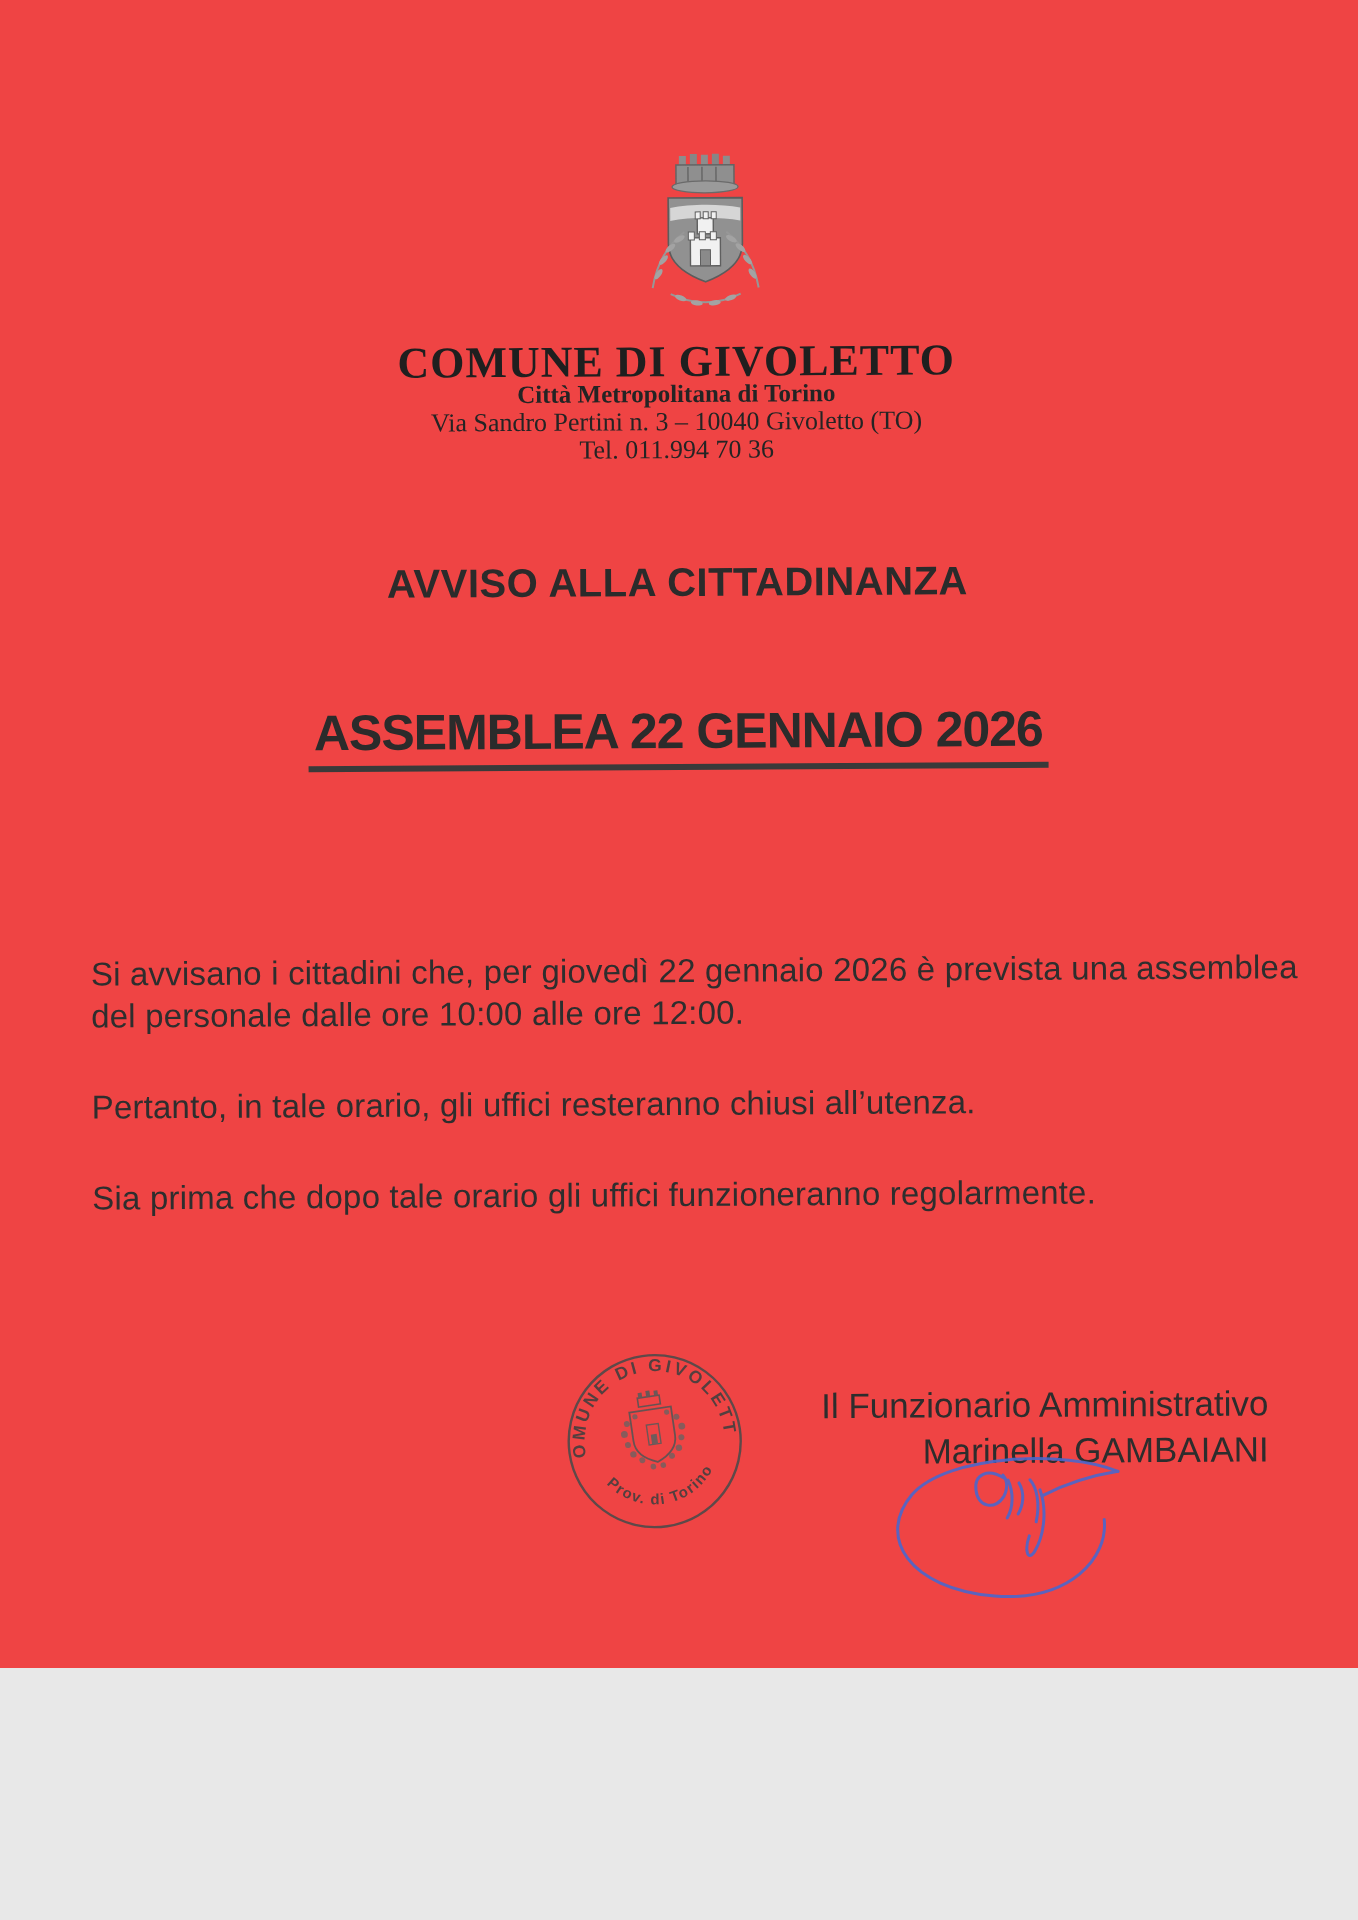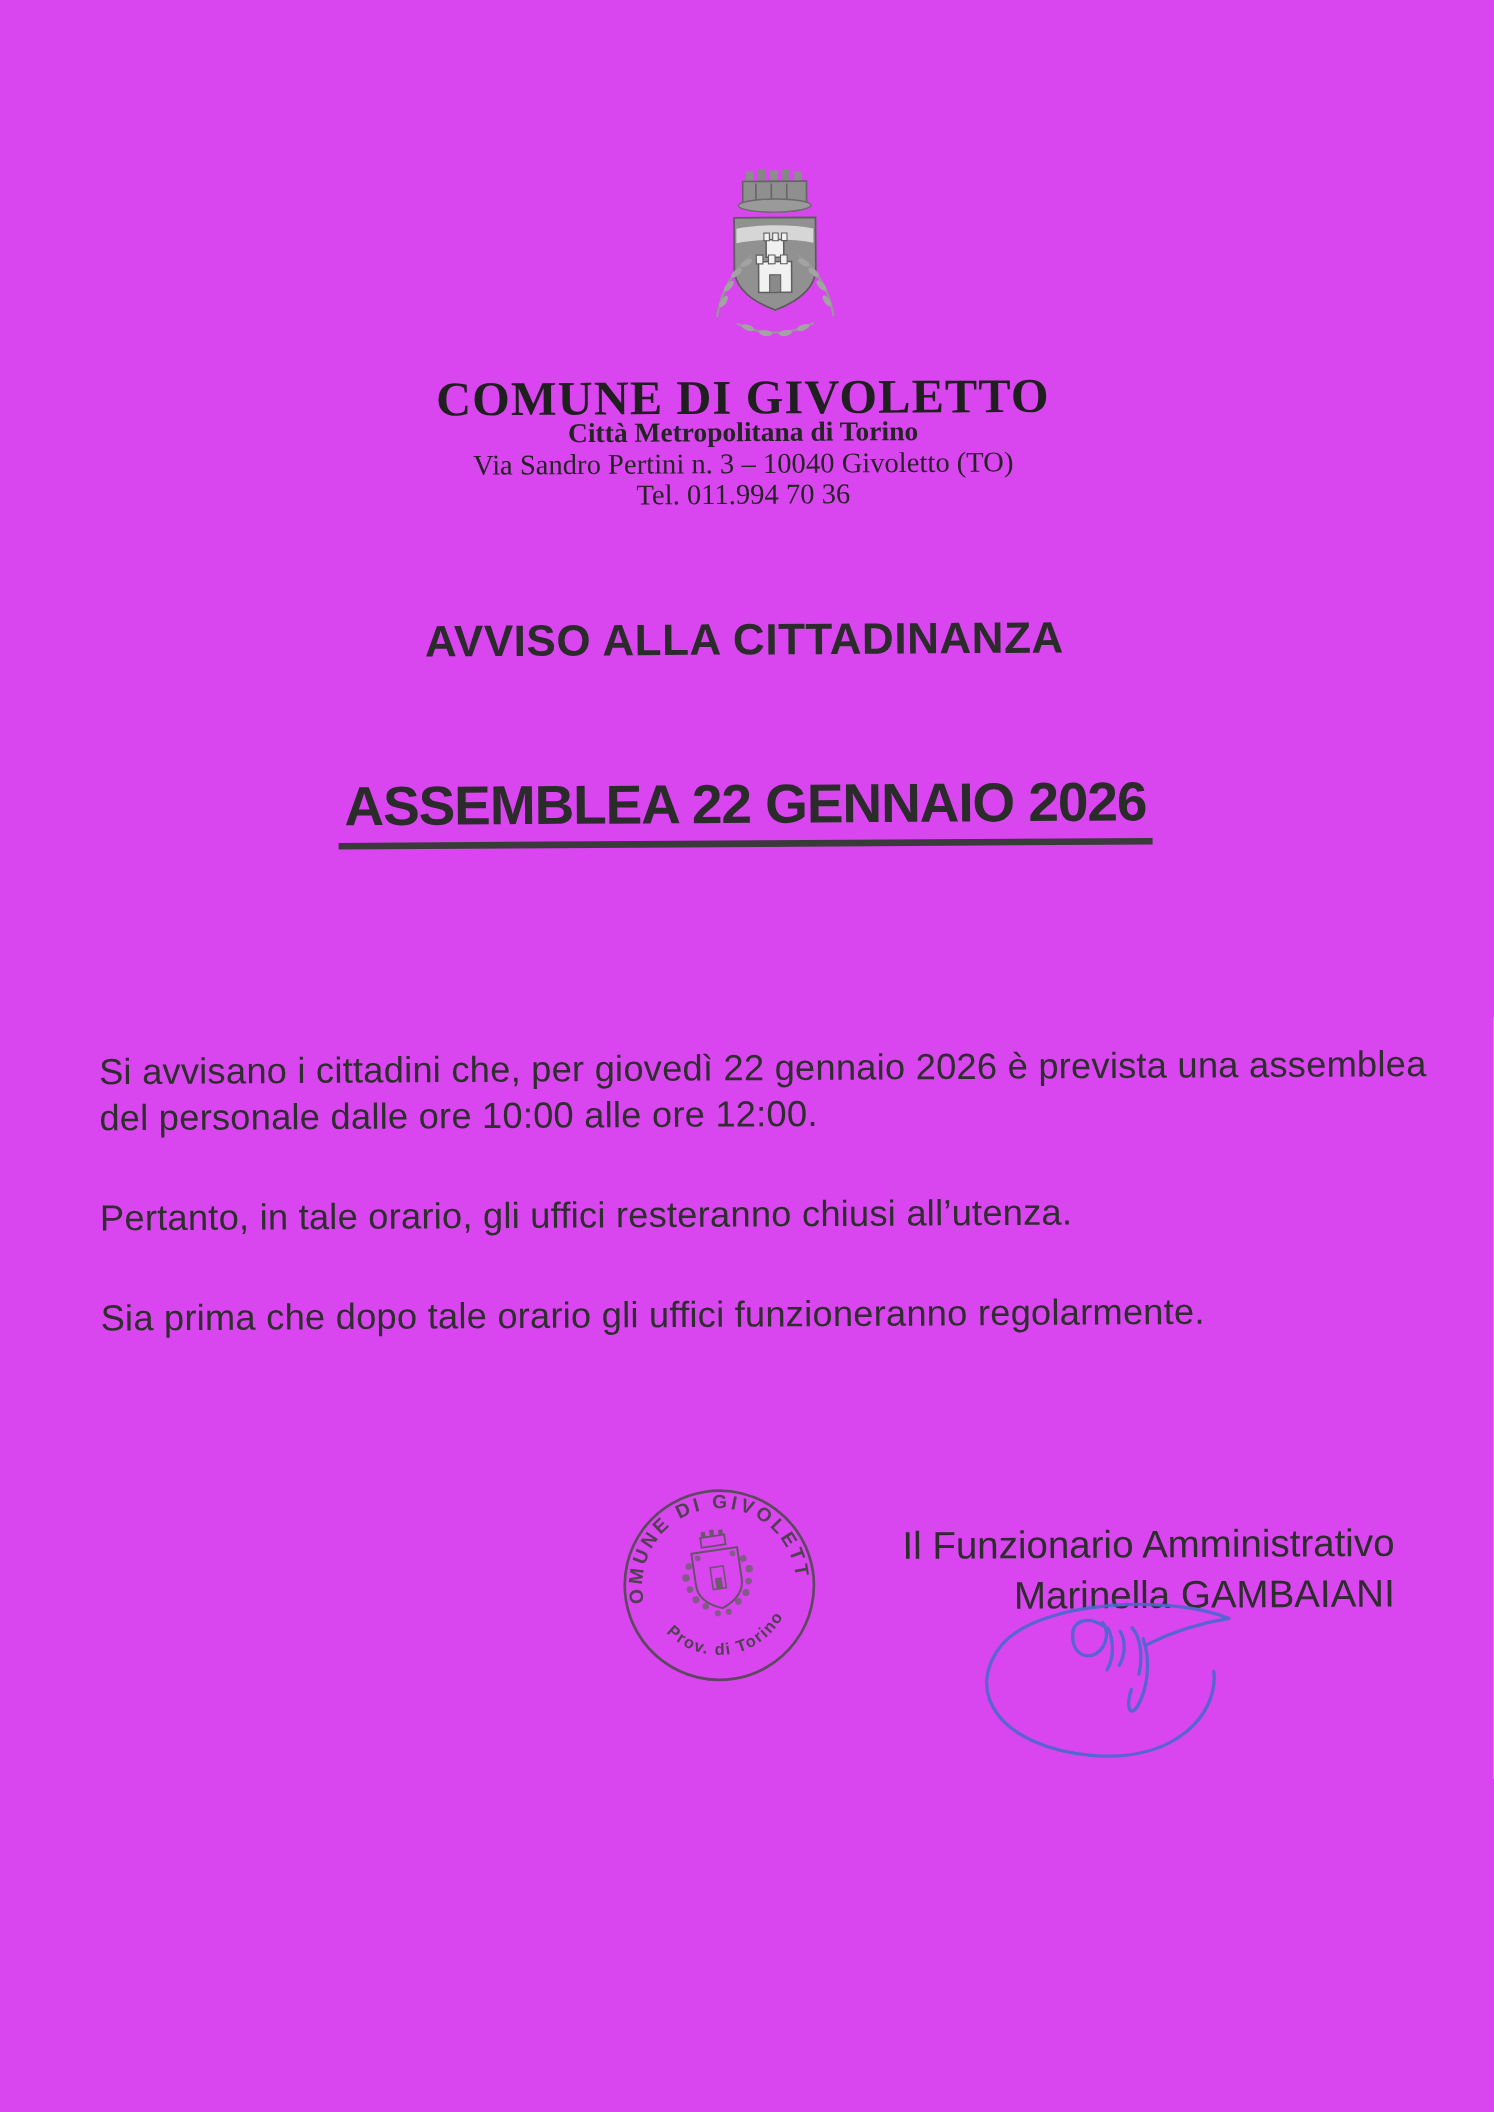--- a/index.html
+++ b/index.html
@@ -1,20 +1,20 @@
 <!DOCTYPE html>
 <html lang="it"><head>
 <meta charset="utf-8">
 <style>
   html,body{margin:0;padding:0;background:#e8e8e8;}
   .page{
     position:relative;
-    width:1358px;height:1920px;
+    width:1358px;height:1668px;
     margin:0 auto;
-    background:#d946ef;
+    background:#ef4444;
     overflow:hidden;
     font-family:"Liberation Sans",sans-serif;
     color:#2e2e2e;
   }
   .sheet{position:absolute;inset:0;transform:rotate(-0.35deg);}
   .abs{position:absolute;}
   .centered{left:0;width:1358px;text-align:center;}
   
   .crest{left:622px;top:148px;}
   .muni-name{

